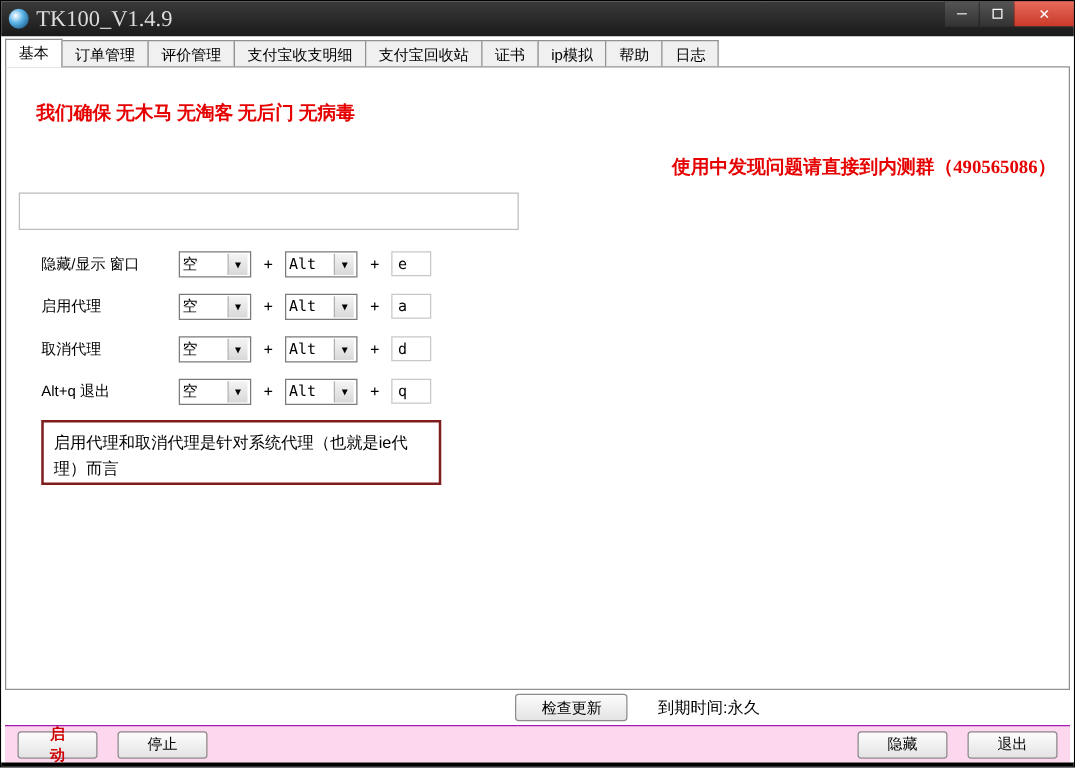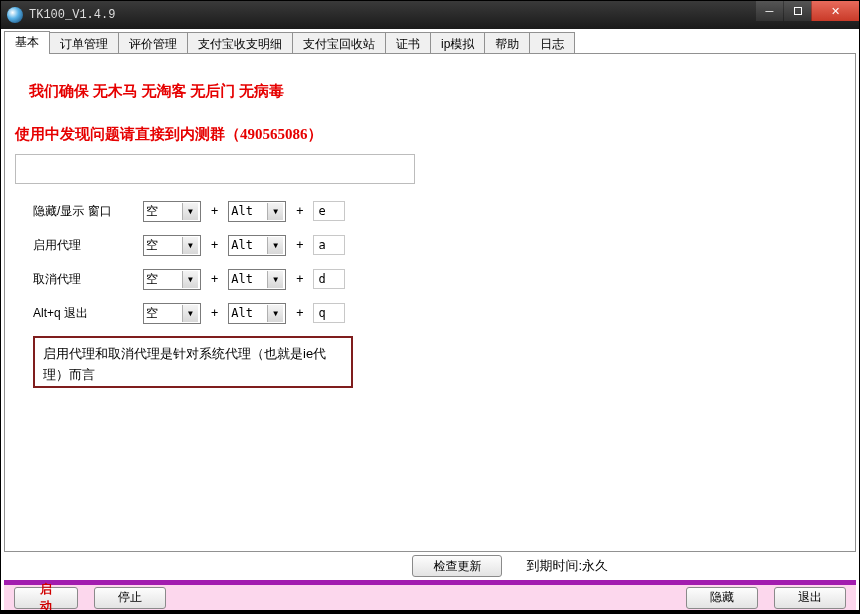--- a/index.html
+++ b/index.html
@@ -2,59 +2,59 @@
 <html><head>
 <meta charset="utf-8">
 <style>
 * { box-sizing: border-box; margin: 0; padding: 0; }
 body { font-family: "SimSun", "宋体", sans-serif; font-size: 12px; background: #000; width: 860px; height: 614px; overflow: hidden; }
 
 .window { width: 860px; height: 614px; background: #fff; border: 1px solid #000; display: flex; flex-direction: column; }
 
 .titlebar { height: 28px; background: linear-gradient(to bottom, #3a3a3a 0%, #1a1a1a 100%); display: flex; align-items: center; color: #fff; position: relative; }
 .titlebar-icon { width: 16px; height: 16px; margin: 0 6px; border-radius: 50%; background: radial-gradient(circle at 35% 35%, #fff 0%, #5ab3e8 40%, #0a3d6b 100%); }
-.titlebar-text { font-size: 12px; font-family: Liberation Mono, monospace; color: #ddd; }
+.titlebar-text { font-size: 18px; font-family: Liberation Serif, serif; color: #ddd; }
 .titlebar-buttons { position: absolute; right: 0; top: 0; display: flex; height: 20px; }
 .tb-btn { width: 30px; height: 20px; display: flex; align-items: center; justify-content: center; font-family: Arial; font-size: 11px; color: #fff; border-left: 1px solid rgba(0,0,0,.3); }
 .tb-min { background: linear-gradient(to bottom,#555,#333); width: 28px; }
 .tb-max { background: linear-gradient(to bottom,#555,#333); width: 28px; }
 .tb-close { background: linear-gradient(to bottom,#e86b5c,#c93a28); width: 48px; }
 .tb-max .sq { width: 8px; height: 8px; border: 1px solid #fff; }
 
 .client { flex: 1; background: #fff; display: flex; flex-direction: column; padding: 2px 3px 0 3px; }
 
 .tabs { display: flex; height: 22px; }
 .tab { border: 1px solid #919191; border-bottom: none; padding: 3px 10px 0 10px; background: #f0f0f0; margin-right: -1px; font-size: 12px; cursor: default; position: relative; top: 1px; }
 .tab.active { background: #fff; z-index: 2; padding-top: 2px; top: 0; height: 23px; }
 .tabpane { flex: 1; border: 1px solid #919191; background: #fff; padding: 8px 10px; position: relative; }
 
 .banner { color: #e60000; font-weight: bold; font-size: 15px; line-height: 1.8; font-family: "SimSun"; margin-top: 16px; }
 .banner1 { padding-left: 14px; }
-.banner2 { padding-left: 0; }
+.banner2 { padding-left: 0; text-align: right; }
 
 .empty-box { margin-top: 6px; width: 400px; height: 30px; border: 1px solid #bcbcbc; background: #fff; }
 
 .hotkey-group { margin-top: 16px; margin-left: 18px; width: 400px; }
 .hk-title { font-size: 13px; margin-bottom: 14px; }
 .hk-row { display: flex; align-items: center; margin-bottom: 12px; height: 22px; }
 .hk-label { width: 110px; font-size: 12px; }
 .hk-select { width: 58px; height: 21px; border: 1px solid #7b7b7b; background: #fff; font-family: monospace; font-size: 12px; padding: 0 2px; display: inline-flex; align-items: center; justify-content: space-between; position: relative; }
 .hk-select .arrow { width: 16px; height: 17px; background: linear-gradient(to bottom,#f4f4f4,#d8d8d8); border-left: 1px solid #b0b0b0; display: flex; align-items: center; justify-content: center; font-size: 8px; color: #000; }
 .hk-plus { margin: 0 10px; font-family: monospace; }
 .hk-key { width: 32px; height: 20px; border: 1px solid #c8c8c8; background: #fff; font-family: monospace; font-size: 12px; padding: 2px 4px; }
 
 .note-box { margin-top: 4px; width: 320px; border: 2px solid #7f1d1d; background: #fff; padding: 6px 8px; font-size: 13px; line-height: 1.6; height: 52px; overflow: hidden; }
 .note-red { margin-top: 14px; color: #e60000; font-size: 14px; font-weight: bold; }
 
 .midbar { height: 28px; display: flex; align-items: center; padding: 0 8px; }
 .midbar-spacer { flex: 1; }
 .btn { height: 22px; padding: 0 20px; border: 1px solid #8a8a8a; background: linear-gradient(to bottom,#fdfdfd,#e3e3e3); font-size: 12px; font-family: inherit; border-radius: 3px; cursor: default; display: inline-flex; align-items: center; justify-content: center; }
 .expire { margin-left: 24px; font-size: 13px; }
 
-.bottombar { height: 30px; background: #fcd7ed; border-top: 5px solid #a21caf; display: flex; align-items: center; padding: 0 10px; gap: 16px; }
+.bottombar { height: 30px; background: #fcd7ed; border-top: 1px solid #a21caf; display: flex; align-items: center; padding: 0 10px; gap: 16px; }
 .bottombar .spacer { flex: 1; }
 .btn-start { color: #d00000; font-weight: bold; width: 64px; }
 .btn-wide { width: 72px; text-align: center; }
 
 .black-footer { height: 3px; background: #000; }
 </style>
 </head>
 <body>
 
 <div class="window">

